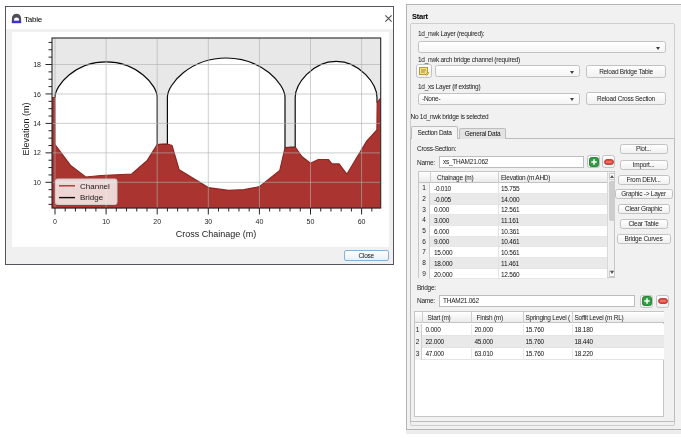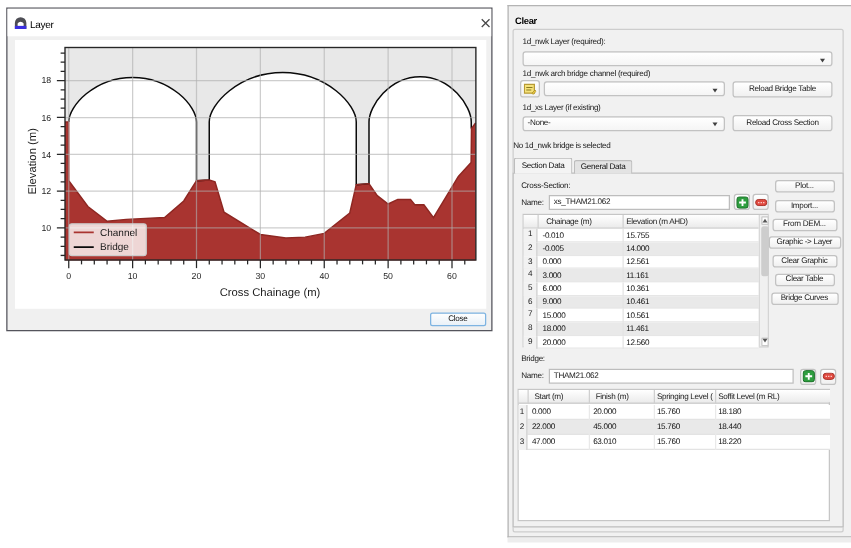--- a/index.html
+++ b/index.html
@@ -20,21 +20,21 @@
 </style>
 </head>
 <body>
 
 <div class="abs" style="left:5px;top:6px;width:389px;height:258.5px;background:#f0f0f0;border:1px solid #54545c;">
   <div class="abs" style="left:0;top:0;width:100%;height:22px;background:#ffffff;"></div>
   <svg class="abs" style="left:5px;top:6px" width="11" height="11" viewBox="0 0 11 11">
     <path d="M0.9,10 V5.4 A4.6,4.7 0 0 1 10.1,5.4 V10 H7.9 V5.8 A2.9,3.1 0 0 0 3.1,5.8 V10 Z" fill="#4e4e55"></path>
     <rect x="0.9" y="7.7" width="9.2" height="2.5" fill="#3a2ee0"></rect>
   </svg>
-  <div class="lbl" style="left:18px;top:8px;font-size:8px;color:#000;">Layer</div>
+  <div class="lbl" style="left:18px;top:8px;font-size:8px;color:#000;">Table</div>
   <svg class="abs" style="left:378px;top:6.5px" width="9" height="9" viewBox="0 0 9 9">
     <path d="M1.4,1.4 L7.6,7.6 M7.6,1.4 L1.4,7.6" stroke="#4a4a4a" stroke-width="1.05"></path>
   </svg>
 </div>
 
 <svg class="abs" style="left:8px;top:29px;" width="384" height="219" viewBox="8 29 384 219">
   <rect x="12" y="32" width="377" height="215" fill="#ffffff"></rect>
 
   <rect x="52" y="38" width="328.7" height="170" fill="#ffffff"></rect>
 
@@ -143,21 +143,21 @@
       <text x="41" y="96.5">16</text>
     <text x="41" y="66.7">18</text>
   </g>
   <text x="216" y="236.5" font-size="9" fill="#1a1a1a" text-anchor="middle">Cross Chainage (m)</text>
   <text x="29" y="129" font-size="9" fill="#1a1a1a" text-anchor="middle" transform="rotate(-90 29 129)">Elevation (m)</text>
 </svg>
 
 <div class="abs" style="left:343.8px;top:249.6px;width:45px;height:11px;background:linear-gradient(#fefefe,#e9f1f8);border:1px solid #7eb4e2;border-radius:2px;font-size:6.5px;letter-spacing:-0.25px;color:#111;text-align:center;line-height:9px;">Close</div>
 
 <div class="abs" style="left:405.5px;top:4px;width:276px;height:426px;background:#f1f1f1;border:1px solid #b4b4b4;border-right:none;"></div>
-<div class="lbl" style="left:412px;top:12px;font-weight:bold;font-size:7.5px;color:#000;">Clear</div>
+<div class="lbl" style="left:412px;top:12px;font-weight:bold;font-size:7.5px;color:#000;">Start</div>
 
 <div class="abs" style="left:409.5px;top:23px;width:265.5px;height:403px;border:1px solid #cdcdcd;border-radius:2px;"></div>
 
 <div class="lbl" style="left:418px;top:29.5px;">1d_nwk Layer (required):</div>
 <div class="combo" style="left:418px;top:41px;width:248px;height:12px;">
     <span class="ar"></span>
   </div>
 <div class="lbl" style="left:418px;top:56px;">1d_nwk arch bridge channel (required)</div>
 <div class="btn" style="left:415.5px;top:64px;width:16px;height:14px;">
   <svg width="10" height="10" viewBox="0 0 10 10" style="margin-top:1px">

